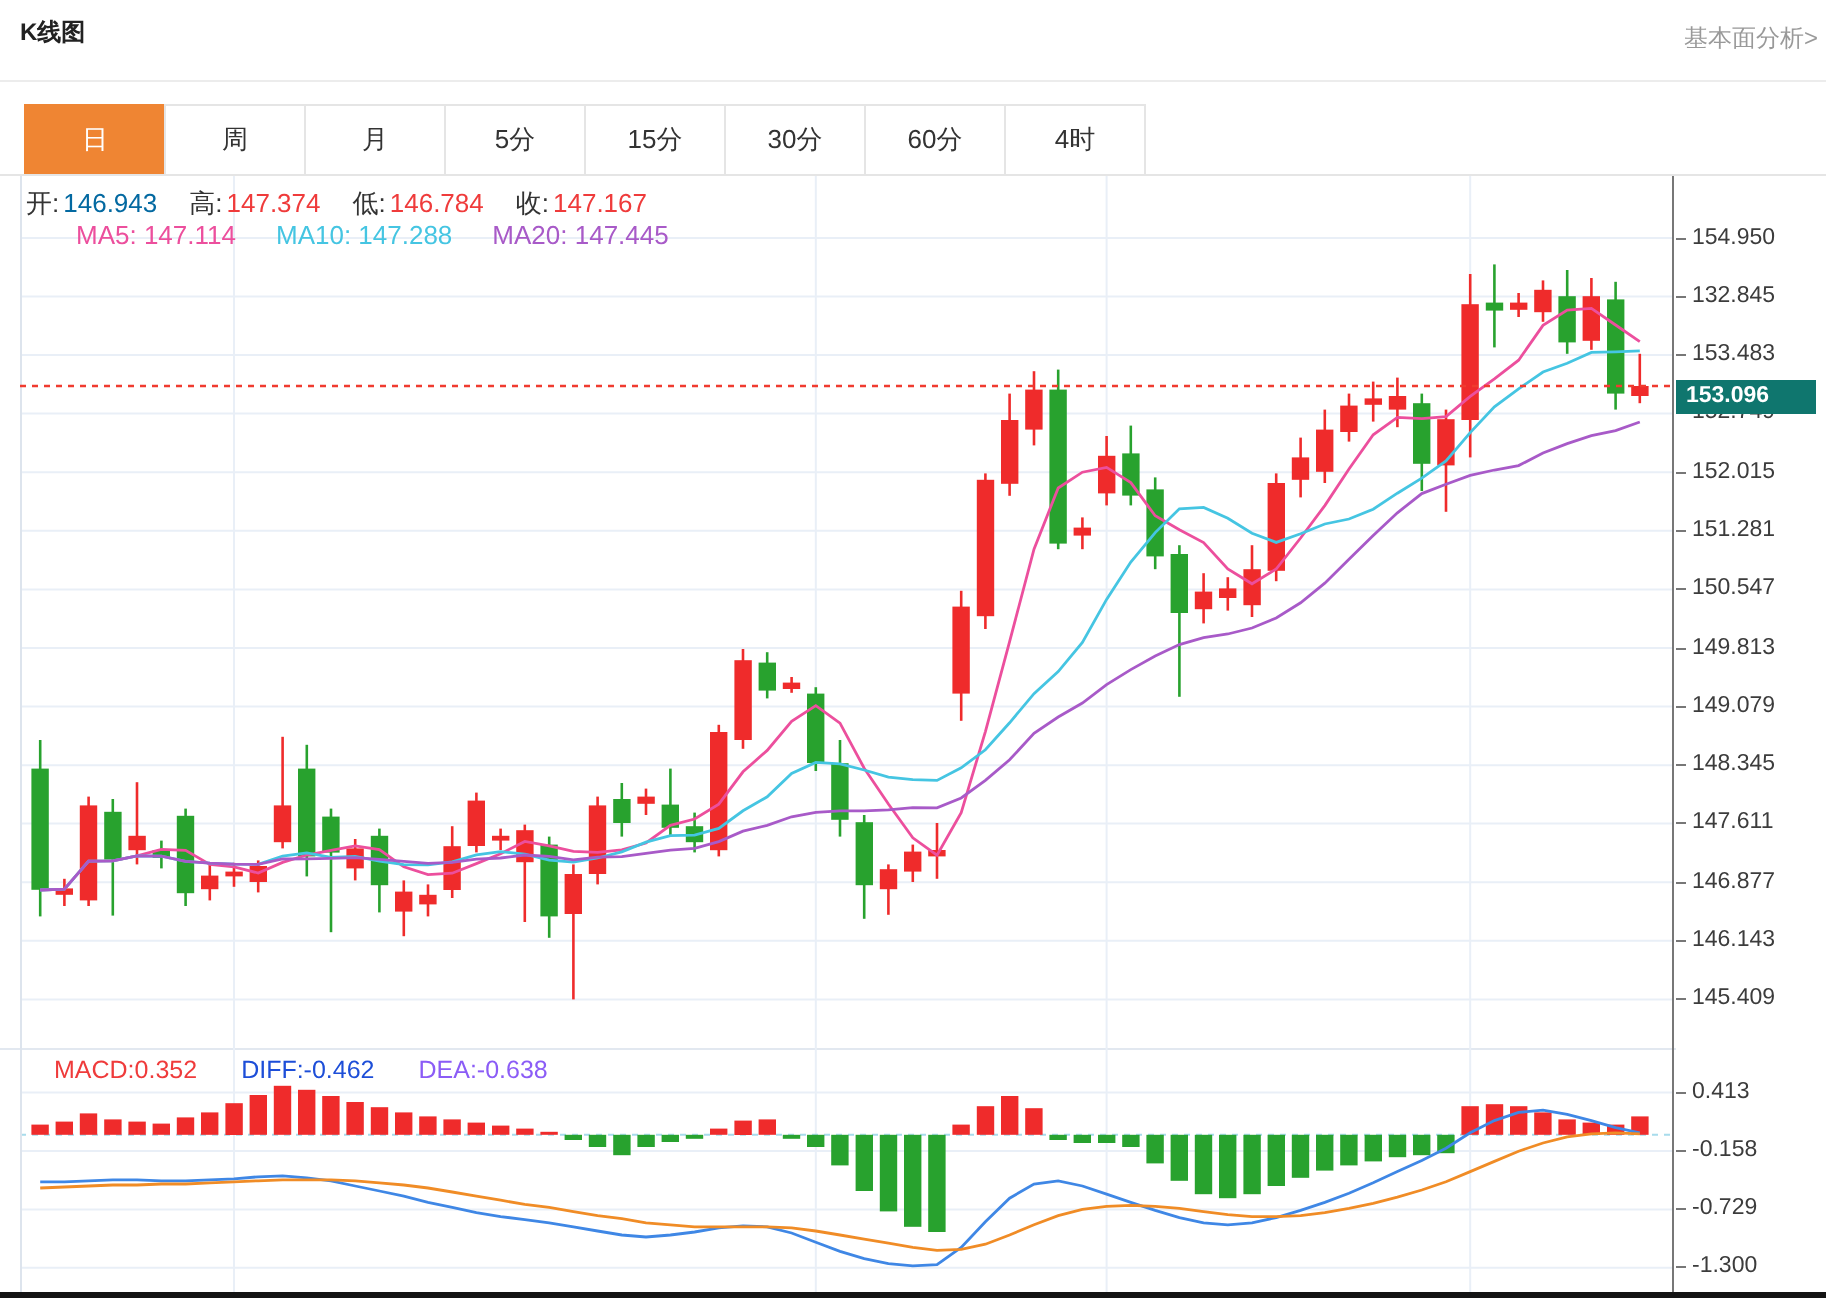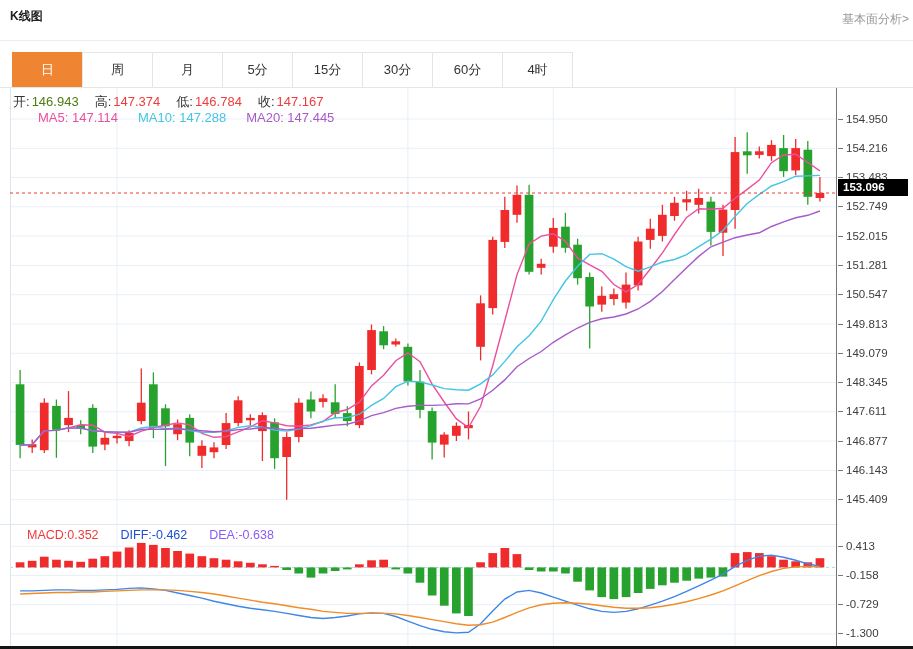--- a/index.html
+++ b/index.html
@@ -300,45 +300,45 @@
       <rect x="767.1" y="32.2" width="8.7" height="11.2" fill="#ef2b2b"></rect>
       <rect x="779.2" y="35.7" width="8.7" height="7.7" fill="#ef2b2b"></rect>
       <rect x="791.3" y="37.3" width="8.7" height="6.1" fill="#ef2b2b"></rect>
       <rect x="803.5" y="38.3" width="8.7" height="5.1" fill="#ef2b2b"></rect>
       <rect x="815.6" y="34.2" width="8.7" height="9.2" fill="#ef2b2b"></rect>
       <polyline fill="none" stroke="#3f87e5" stroke-width="1.4" points="20.1,66.9 32.2,66.9 44.3,66.4 56.4,65.9 68.5,65.9 80.7,66.4 92.8,66.4 104.9,65.9 117.0,65.4 129.1,64.4 141.3,63.9 153.4,64.9 165.5,66.4 177.6,69.0 189.7,71.5 201.9,74.1 214.0,77.2 226.1,79.7 238.2,82.3 250.3,84.3 262.4,85.8 274.6,87.4 286.7,89.4 298.8,91.5 310.9,93.5 323.0,94.5 335.2,93.5 347.3,92.0 359.4,89.9 371.5,88.9 383.6,89.4 395.8,92.5 407.9,97.1 420.0,101.7 432.1,105.3 444.2,107.8 456.4,108.9 468.5,108.3 480.6,99.7 492.7,86.9 504.8,75.1 517.0,68.0 529.1,66.4 541.2,69.0 553.3,73.1 565.4,77.2 577.6,81.2 589.7,84.8 601.8,87.4 613.9,88.4 626.0,87.4 638.1,84.8 650.3,81.2 662.4,77.2 674.5,72.6 686.6,67.4 698.7,61.8 710.9,56.2 723.0,50.1 735.1,42.4 747.2,36.3 759.3,32.2 771.5,31.1 783.6,33.2 795.7,36.3 807.8,39.8 819.9,42.4"></polyline>
       <polyline fill="none" stroke="#f08c26" stroke-width="1.4" points="20.1,70.0 32.2,69.5 44.3,69.0 56.4,68.5 68.5,68.5 80.7,68.0 92.8,68.0 104.9,67.4 117.0,66.9 129.1,66.4 141.3,65.9 153.4,65.9 165.5,65.9 177.6,66.4 189.7,67.4 201.9,68.5 214.0,70.0 226.1,72.0 238.2,74.1 250.3,76.1 262.4,78.2 274.6,79.7 286.7,81.8 298.8,83.8 310.9,85.3 323.0,87.4 335.2,88.4 347.3,89.4 359.4,89.4 371.5,89.4 383.6,89.4 395.8,89.9 407.9,91.5 420.0,93.5 432.1,95.6 444.2,97.6 456.4,99.7 468.5,101.2 480.6,100.7 492.7,98.1 504.8,93.5 517.0,88.4 529.1,83.8 541.2,80.7 553.3,79.2 565.4,78.7 577.6,79.2 589.7,80.2 601.8,81.8 613.9,83.3 626.0,84.3 638.1,84.3 650.3,83.8 662.4,82.3 674.5,80.2 686.6,77.7 698.7,74.6 710.9,71.0 723.0,66.9 735.1,61.8 747.2,56.7 759.3,51.6 771.5,47.5 783.6,44.4 795.7,42.9 807.8,42.4 819.9,42.9"></polyline>
     </svg>
 
   <div class="ohlc-row">
-    <span class="lab">开:</span><span class="val" style="color: #4d7c0f;">146.943</span><span class="lab">高:</span><span class="val" style="color: rgb(239, 59, 59);">147.374</span><span class="lab">低:</span><span class="val" style="color: rgb(239, 59, 59);">146.784</span><span class="lab">收:</span><span class="val" style="color: rgb(239, 59, 59);">147.167</span>
+    <span class="lab">开:</span><span class="val" style="color: #0369a1;">146.943</span><span class="lab">高:</span><span class="val" style="color: rgb(239, 59, 59);">147.374</span><span class="lab">低:</span><span class="val" style="color: rgb(239, 59, 59);">146.784</span><span class="lab">收:</span><span class="val" style="color: rgb(239, 59, 59);">147.167</span>
   </div>
   <div class="ma-row">
     <span id="ma5lab" style="color: rgb(236, 79, 157); padding-left: 26px;">MA5: 147.114</span><span id="ma10lab" style="color: rgb(69, 197, 226);">MA10: 147.288</span><span id="ma20lab" style="color: rgb(168, 90, 200);">MA20: 147.445</span>
   </div>
   <div class="macd-labels">
     <span id="macdlab" style="color: rgb(239, 59, 59);">MACD:0.352</span><span id="difflab" style="color: #1d4ed8;">DIFF:-0.462</span><span id="dealab" style="color: #8b5cf6;">DEA:-0.638</span>
   </div>
 
   <div id="priceAxis" class="axis">
       <div class="axis-label" style="top: 23.5px;">154.950</div>
-      <div class="axis-label" style="top: 52.8px;">154.216</div>
+      <div class="axis-label" style="top: 52.8px;">132.845</div>
       <div class="axis-label" style="top: 82px;">153.483</div>
       <div class="axis-label" style="top: 111.3px;">152.749</div>
       <div class="axis-label" style="top: 140.6px;">152.015</div>
       <div class="axis-label" style="top: 169.9px;">151.281</div>
       <div class="axis-label" style="top: 199.2px;">150.547</div>
       <div class="axis-label" style="top: 228.5px;">149.813</div>
       <div class="axis-label" style="top: 257.8px;">149.079</div>
       <div class="axis-label" style="top: 287.1px;">148.345</div>
       <div class="axis-label" style="top: 316.3px;">147.611</div>
       <div class="axis-label" style="top: 345.6px;">146.877</div>
       <div class="axis-label" style="top: 374.9px;">146.143</div>
       <div class="axis-label" style="top: 404.2px;">145.409</div>
-      <div class="price-badge" style="background: #000000; top: 91px;">153.096</div>
+      <div class="price-badge" style="background: #0f766e; top: 102px;">153.096</div>
     </div>
   <div id="macdAxis" class="axis">
       <div class="axis-label" style="top: 14.8px;">0.413</div>
       <div class="axis-label" style="top: 44px;">-0.158</div>
       <div class="axis-label" style="top: 73.2px;">-0.729</div>
       <div class="axis-label" style="top: 102.4px;">-1.300</div>
     </div>
 
   <div class="bottom-line"></div>
 </div>

